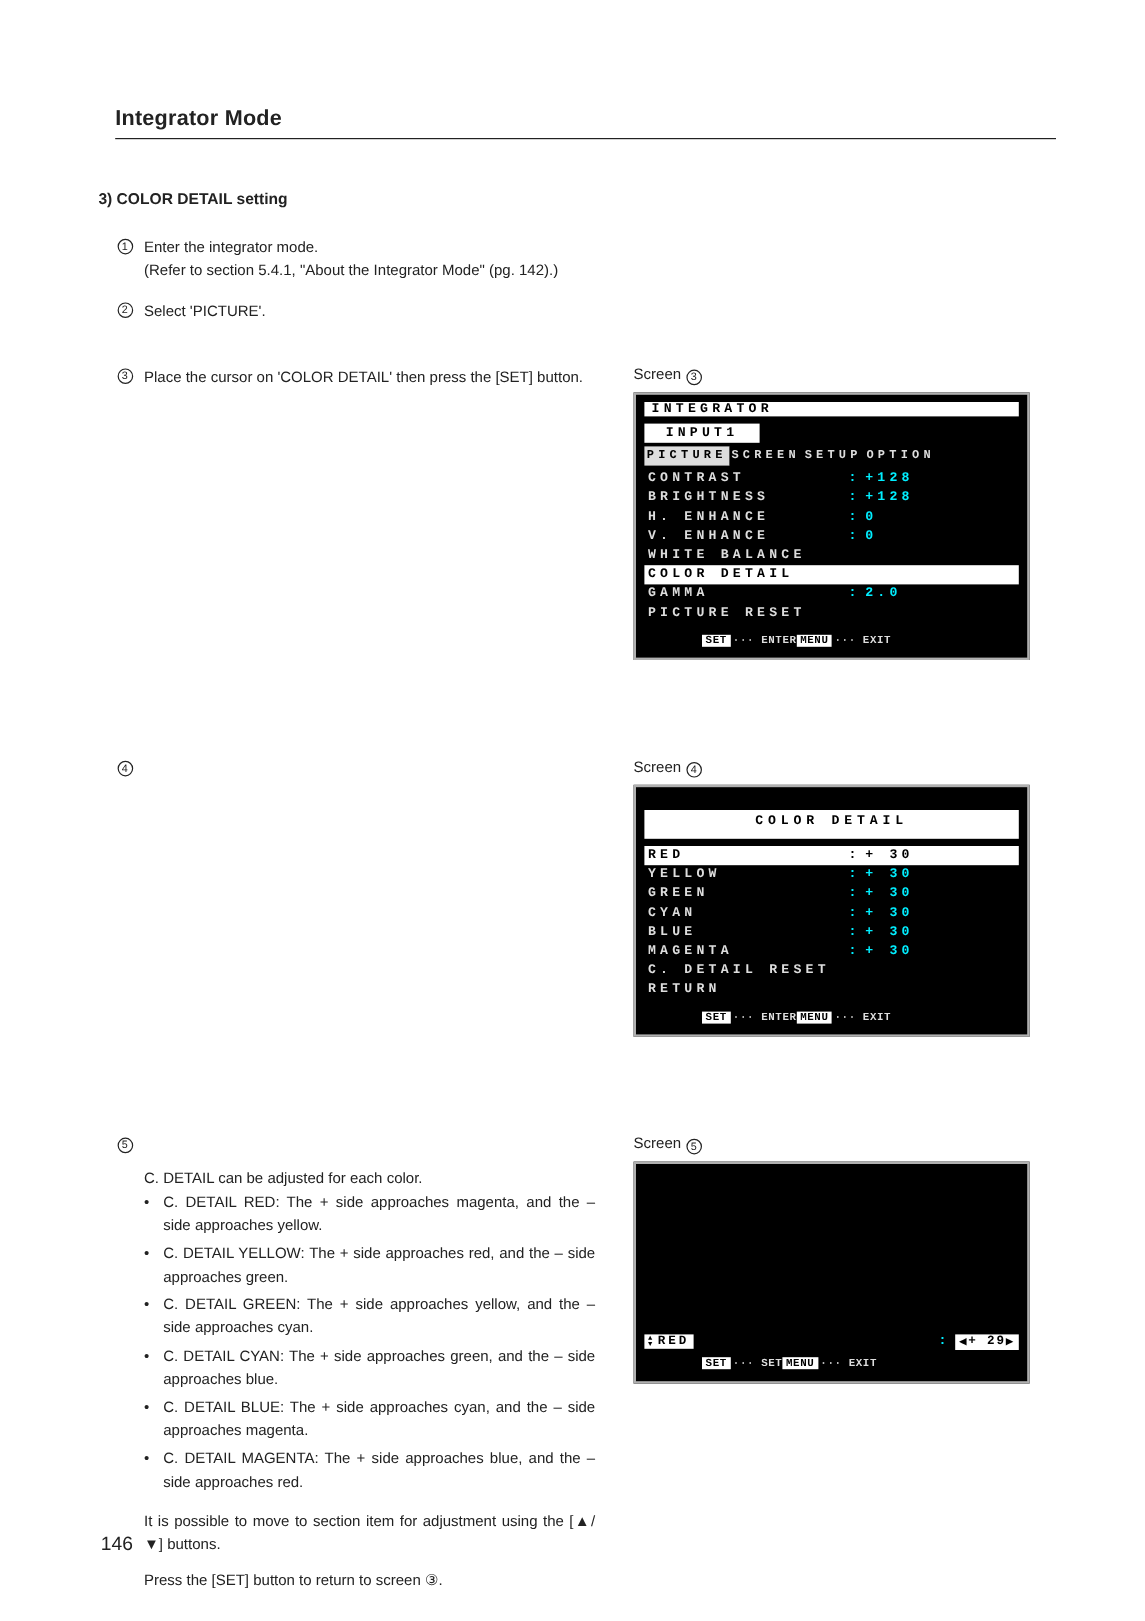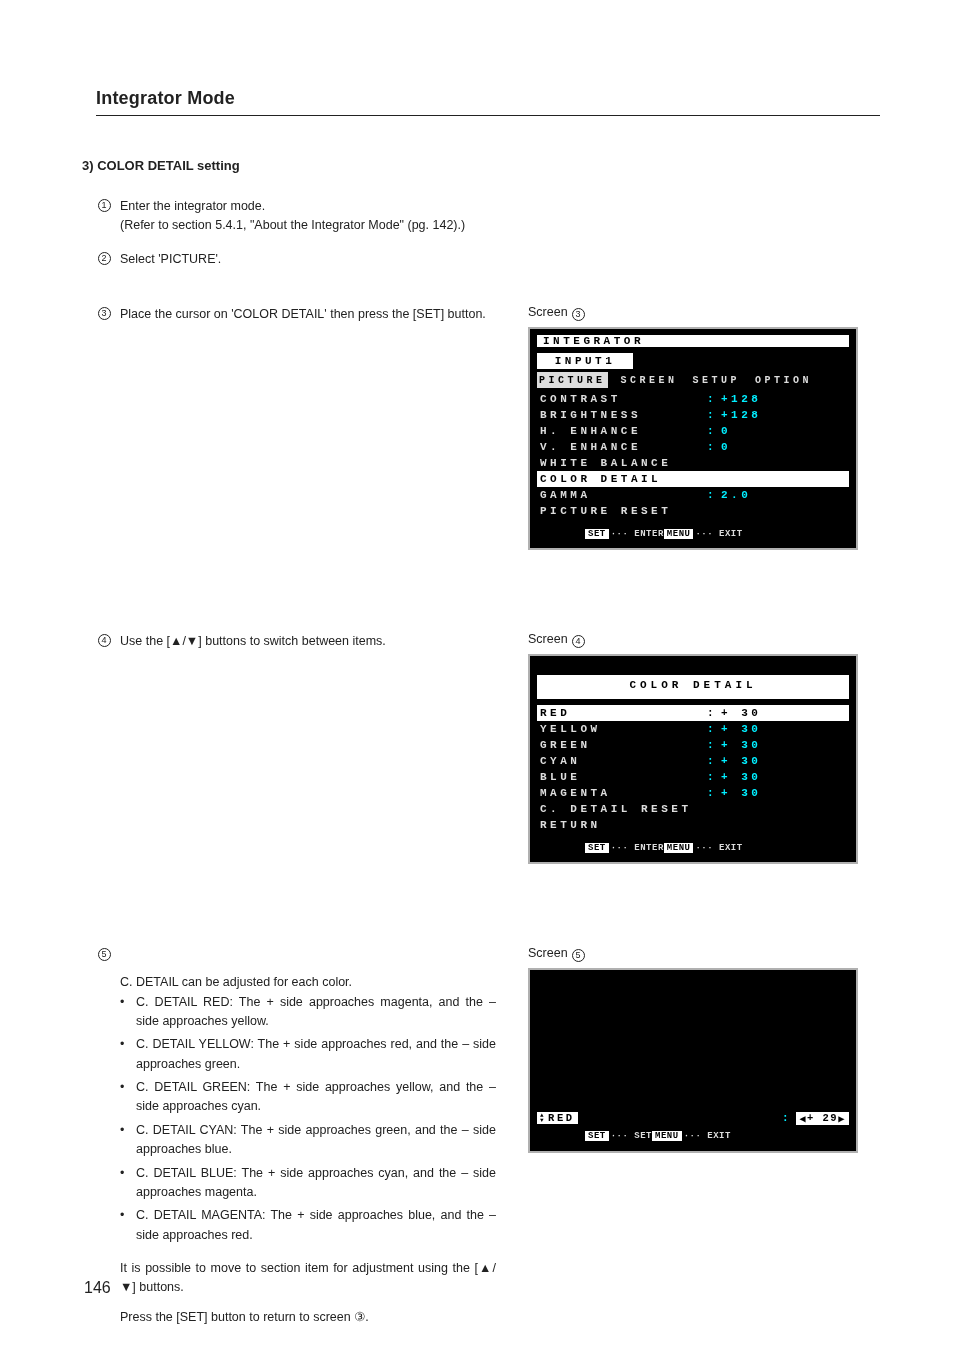--- a/index.html
+++ b/index.html
@@ -72,21 +72,21 @@
     padding: 6px 7px 7px 7px;
     margin-bottom: 46px;
   }
   .osd-title-row { display: flex; gap: 6px; margin-bottom: 3px; flex-direction: column; }
   .osd-title-left, .osd-title-right {
     background: #fff; color: #000; padding: 0 6px; height: 16px;
     display: flex; align-items: center;
   }
   .osd-title-left { flex: 1; }
   .osd-title-right { width: 96px; justify-content: center; }
-  .osd-tabs { display: flex; gap: 11px; margin-bottom: 3px; height: 16px; }
+  .osd-tabs { display: flex; gap: 0; margin-bottom: 3px; height: 16px; }
   .osd-tab {
     padding: 0 2px; font-size: 10px; display: flex; align-items: center;
     background: #000; color: #ddd;
   }
   .osd-tab.active { background: #ddd; color: #000; }
   .osd-item { display: flex; height: 16px; align-items: center; }
   .osd-item .label { width: 170px; padding-left: 3px; }
   .osd-item .colon { width: 14px; color: #0ef; }
   .osd-item .value { color: #0ef; width: 110px; }
   .osd-item.selected { background: #fff; color: #000; }
@@ -211,21 +211,20 @@
     </div>
   </div>
 </div>
 
 <div class="two-col block">
   <div class="left-col">
     <div class="step">
       <div class="num">
           <span class="circ">4</span>
         </div>
-      <div><span>Use the [▲/▼] buttons to switch between items.</span></div>
     </div>
   </div>
   <div class="right-col">
     <div class="screen-label">
       <span>Screen</span>
       <span class="circ">4</span>
     </div>
     <div class="osd">
       <div style="height:10px"></div>
       <div class="osd-center">COLOR  DETAIL</div>

